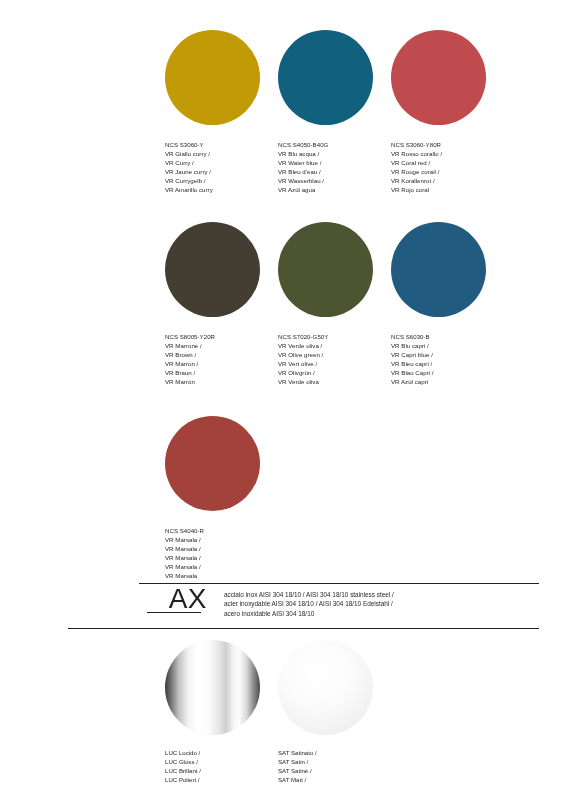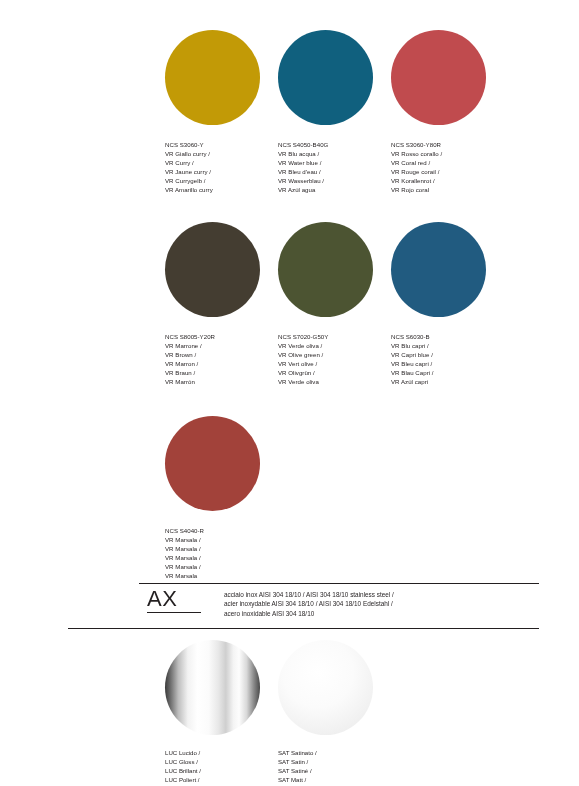--- a/index.html
+++ b/index.html
@@ -85,26 +85,27 @@
     height: 1px;
     background: #231f20;
   }
   .ax-mark {
     position: absolute;
     left: 8px;
     top: 4px;
     width: 60px;
   }
   .ax-letters {
-    font-size: 22px;
+    font-size: 28px;
     line-height: 24px;
     font-weight: 400;
     letter-spacing: 0.5px;
     color: #231f20;
     font-family: "Liberation Sans", sans-serif;
+    text-align: right;
   }
   .ax-underline {
     width: 54px;
     height: 1px;
     background: #231f20;
     margin-top: 1px;
   }
   .steel-text {
     position: absolute;
     left: 85px;

